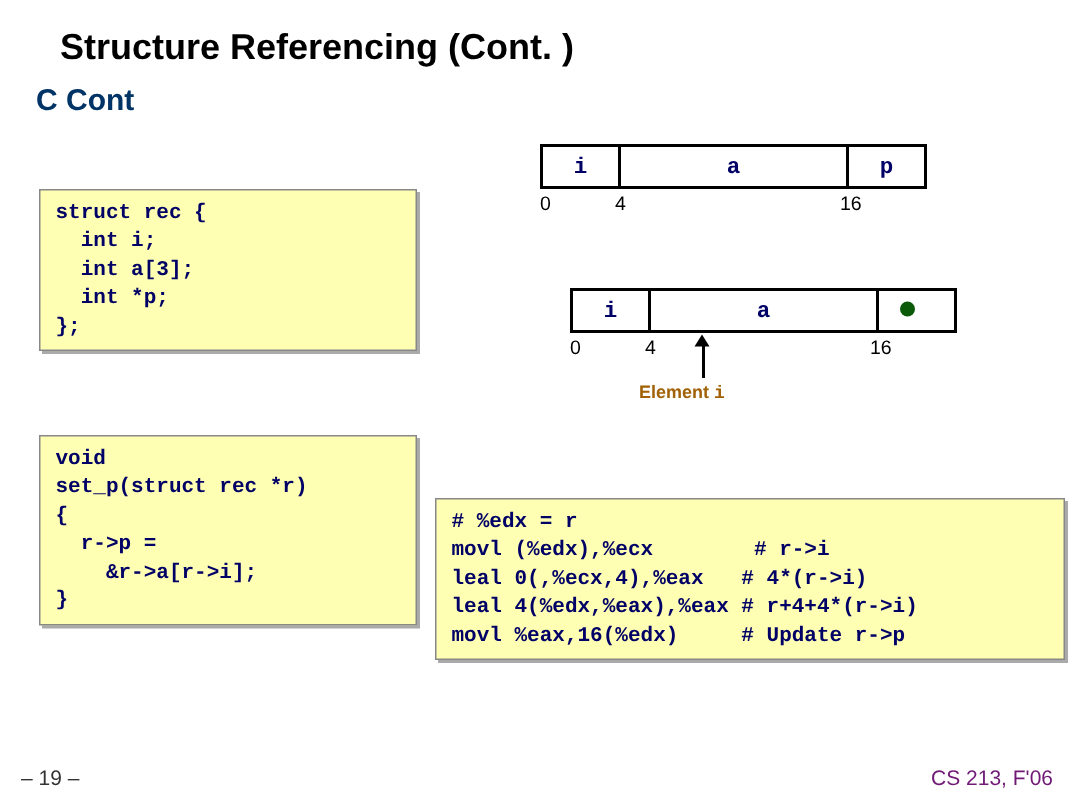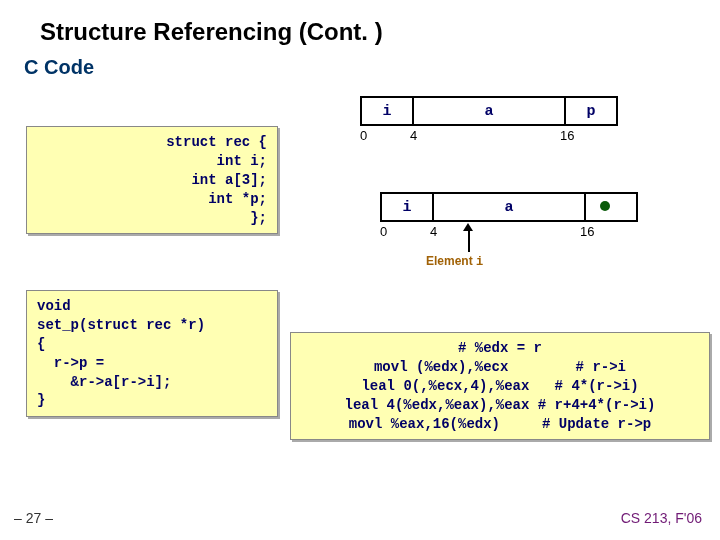--- a/index.html
+++ b/index.html
@@ -34,34 +34,32 @@
     font-size: 14px;
     line-height: 1.35;
     white-space: pre;
     color: #000066;
   }
   .codebox1 {
     position: absolute;
     left: 26px;
     top: 126px;
     width: 230px;
-    text-align: right;
   }
   .codebox2 {
     position: absolute;
     left: 26px;
     top: 290px;
     width: 230px;
   }
   .codebox3 {
     position: absolute;
     left: 290px;
     top: 332px;
     width: 398px;
-    text-align: center;
   }
   .footer-left {
     position: absolute;
     left: 14px;
     bottom: 14px;
     font-size: 14px;
     color: #333;
   }
   .footer-right {
     position: absolute;
@@ -129,21 +127,21 @@
     width: 0; height: 0;
     border-left: 5px solid transparent;
     border-right: 5px solid transparent;
     border-bottom: 8px solid #000;
   }
 </style>
 </head>
 <body>
 
 <div class="title">Structure Referencing (Cont. )</div>
-<div class="subtitle">C Code</div>
+<div class="subtitle">C Cont</div>
 
 <div class="codebox codebox1">struct rec {
   int i;
   int a[3];
   int *p;
 };</div>
 <div class="codebox codebox2">void
 set_p(struct rec *r)
 {
   r-&gt;p =
@@ -184,14 +182,14 @@
 <div class="dot" style="left:600px; top:201px;"></div>
 
 <div class="arrow" style="left:468px; top:230px; height:22px;"></div>
 <div class="arrowhead" style="left:463px; top:223px;"></div>
 
 <div class="element">
   <span>Element</span>
   <span class="mono">i</span>
 </div>
 
-<div class="footer-left">– 27 –</div>
+<div class="footer-left">– 19 –</div>
 <div class="footer-right">CS 213, F'06</div>
 
 </body></html>

